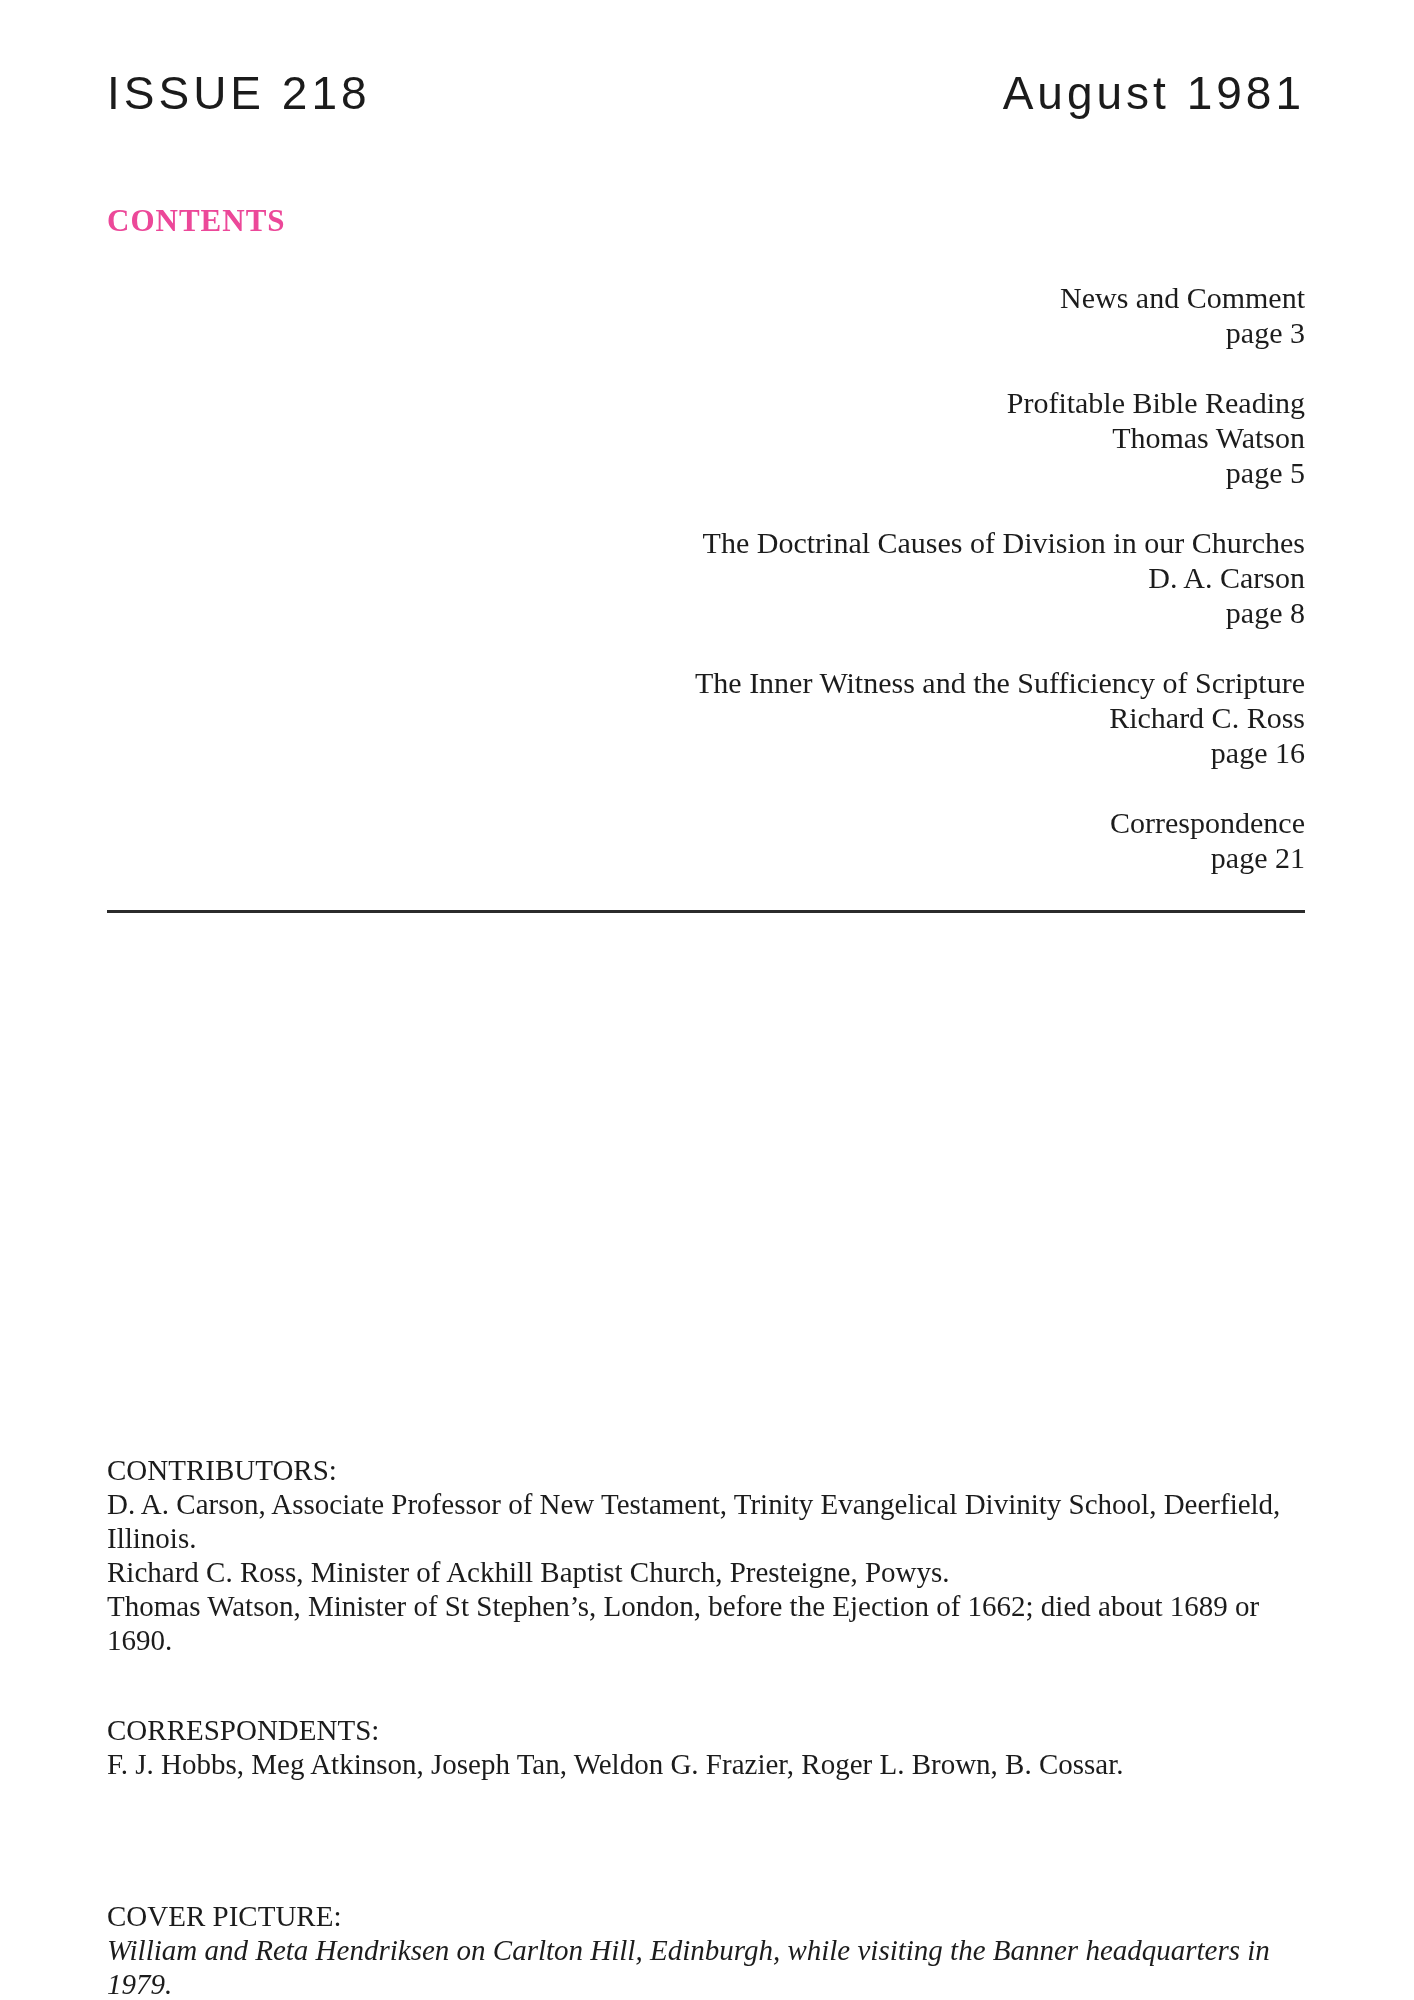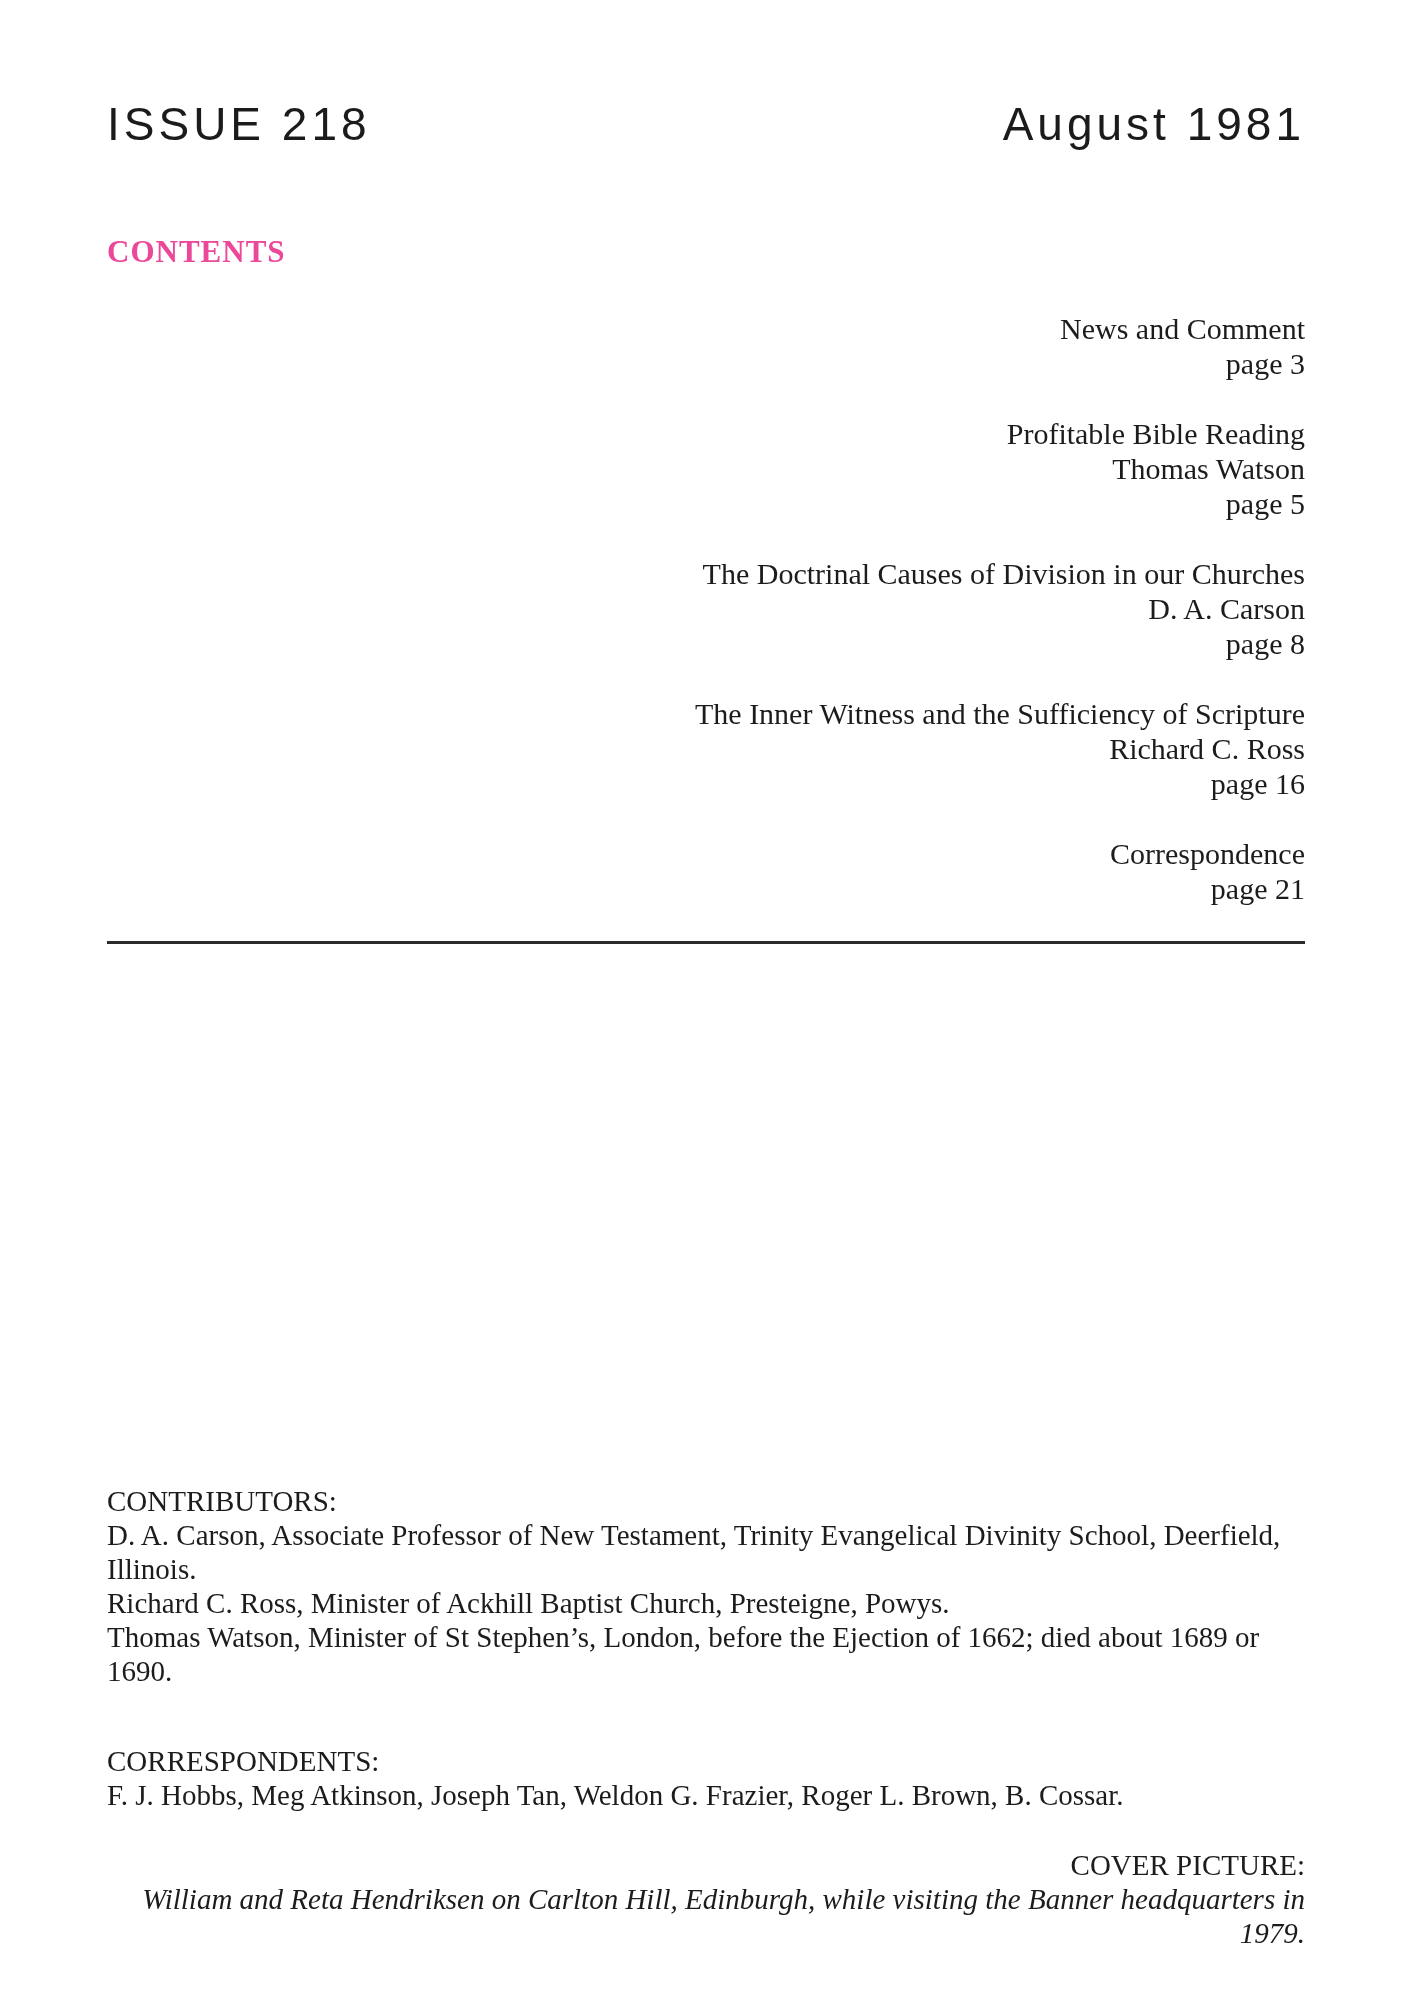--- a/index.html
+++ b/index.html
@@ -11,21 +11,21 @@
     width: 1414px;
     height: 2000px;
     font-family: "Liberation Serif", serif;
     color: #1c1c1c;
     overflow: hidden;
   }
   .page {
     box-sizing: border-box;
     width: 1414px;
     height: 1563px;
-    padding: 99px 109px 0 107px;
+    padding: 68px 109px 0 107px;
     position: relative;
   }
 
   
   .masthead {
     display: flex;
     justify-content: space-between;
     align-items: baseline;
     font-family: "Liberation Sans", sans-serif;
     font-size: 46px;
@@ -68,21 +68,21 @@
   }
   .rule-top { margin-top: 12px; }
 
   
   .section {
     font-size: 29px;
     line-height: 34px;
   }
   .section-contributors { margin-top: 540px; }
   .section-correspondents { margin-top: 56px; }
-  .section-cover { margin-top: 36px; text-align: right; }
+  .section-cover { margin-top: 118px; }
   .section-heading {
     font-style: normal;
   }
   .section-line { font-style: normal; }
   .caption-italic { font-style: italic; }
 </style>
 </head>
 <body>
 
 <div class="page">

